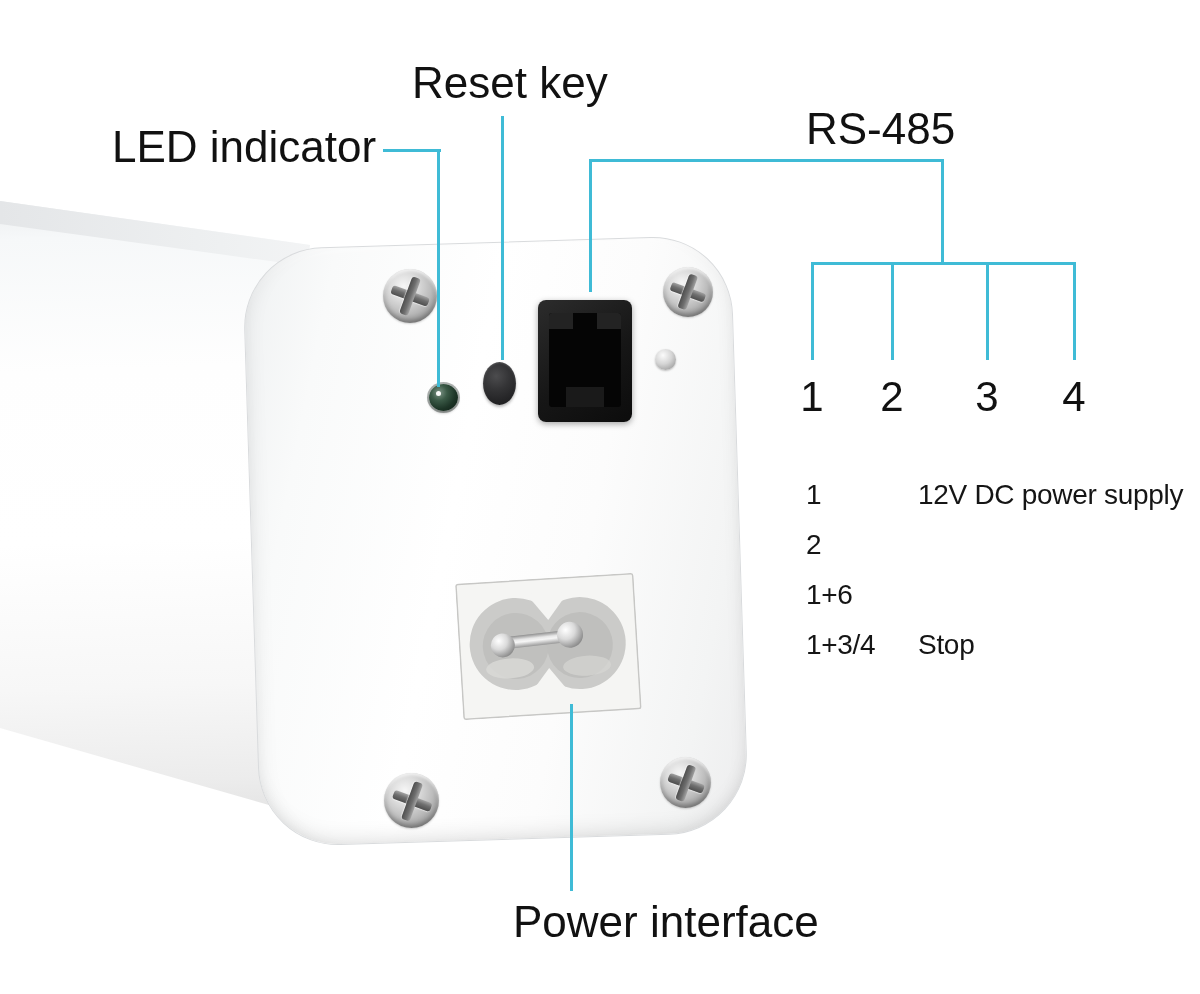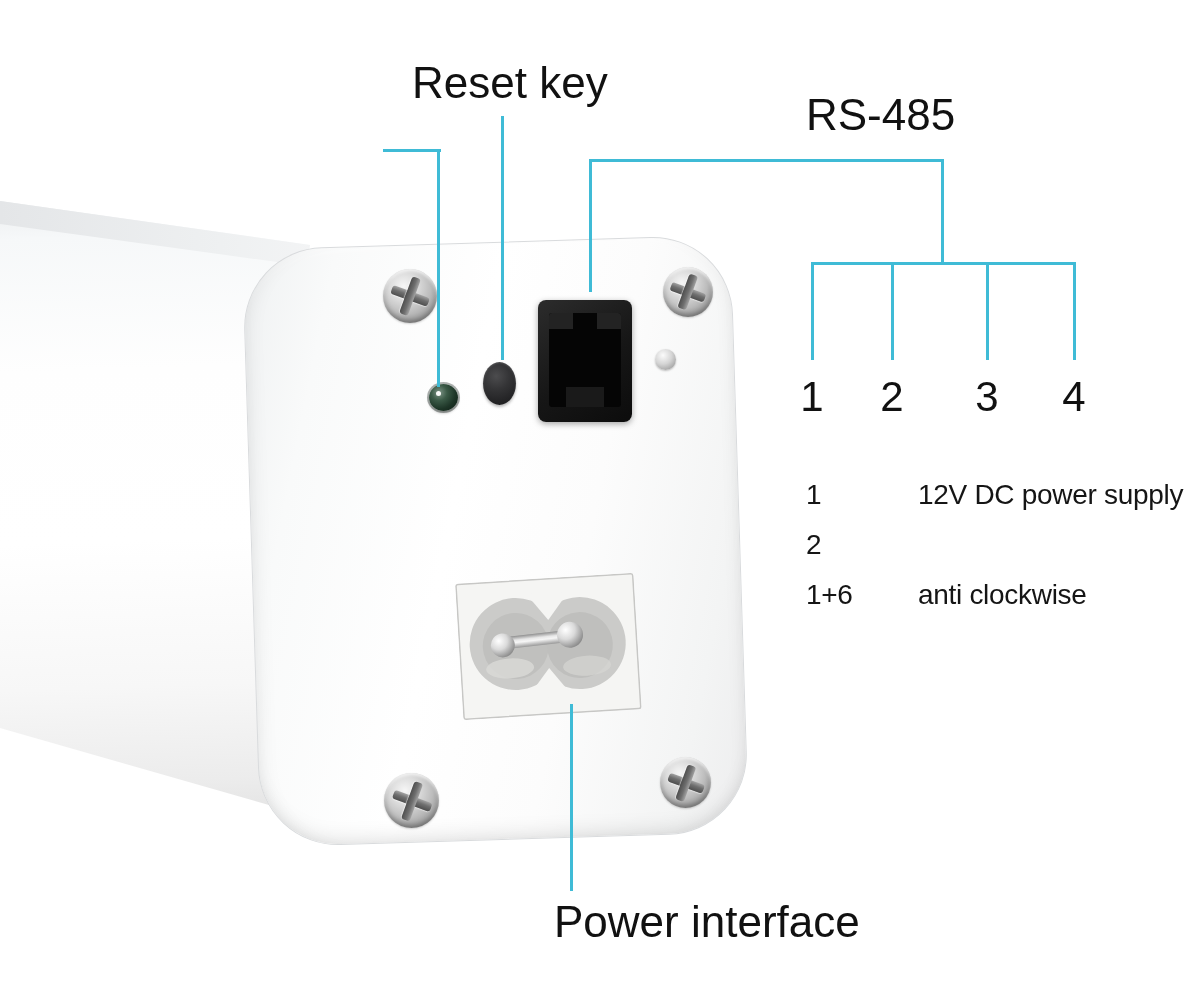--- a/index.html
+++ b/index.html
@@ -127,36 +127,40 @@
   <div class="leader" style="left:589px;top:161px;width:3px;height:131px;"></div>
   <div class="leader" style="left:589px;top:159px;width:355px;height:3px;"></div>
   <div class="leader" style="left:941px;top:159px;width:3px;height:106px;"></div>
   <div class="leader" style="left:811px;top:262px;width:265px;height:3px;"></div>
   <div class="leader" style="left:811px;top:262px;width:3px;height:98px;"></div>
   <div class="leader" style="left:891px;top:262px;width:3px;height:98px;"></div>
   <div class="leader" style="left:986px;top:262px;width:3px;height:98px;"></div>
   <div class="leader" style="left:1073px;top:262px;width:3px;height:98px;"></div>
   <div class="leader" style="left:570px;top:704px;width:3px;height:187px;"></div>
 
+  <div class="diagram-label" style="left:112px;top:125px;">LED indicator</div>
   <div class="diagram-label" style="left:412px;top:61px;">Reset key</div>
-  <div class="diagram-label" style="left:806px;top:93px;">RS-485</div>
-  <div class="diagram-label" style="left:513px;top:900px;margin-left:41px;">Power interface</div>
+  <div class="diagram-label" style="left:806px;top:107px;">RS-485</div>
+  <div class="diagram-label" style="left:513px;top:900px;">Power interface</div>
 
   <span class="pin-num" style="left:792px;top:373px;">1</span>
   <span class="pin-num" style="left:872px;top:373px;">2</span>
   <span class="pin-num" style="left:967px;top:373px;">3</span>
   <span class="pin-num" style="left:1054px;top:373px;">4</span>
 
   <div class="pin-table">
     <div class="pin-row">
       <span class="pin-id">1</span>
       <span class="pin-desc">12V DC power supply</span>
     </div>
     <div class="pin-row">
       <span class="pin-id">2</span>
     </div>
     <div class="pin-row">
       <span class="pin-id">1+6</span>
-      <span class="pin-desc">anti clockwise</span>
+    </div>
+    <div class="pin-row">
+      <span class="pin-id">1+3/4</span>
+      <span class="pin-desc">Stop</span>
     </div>
   </div>
 
 </div>
 
 </body></html>

